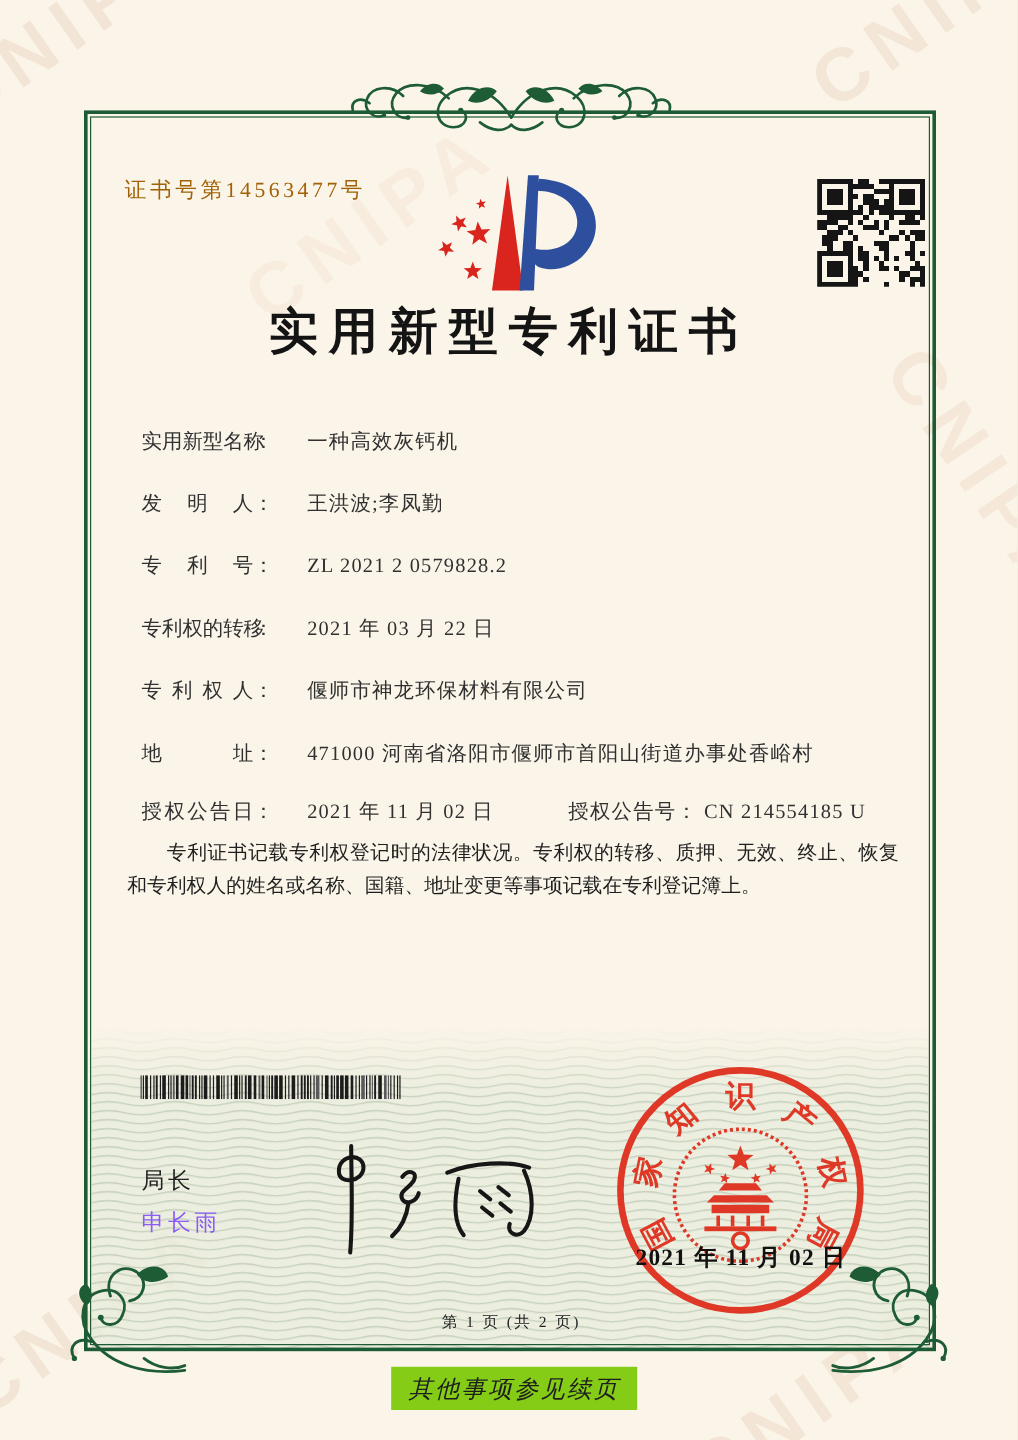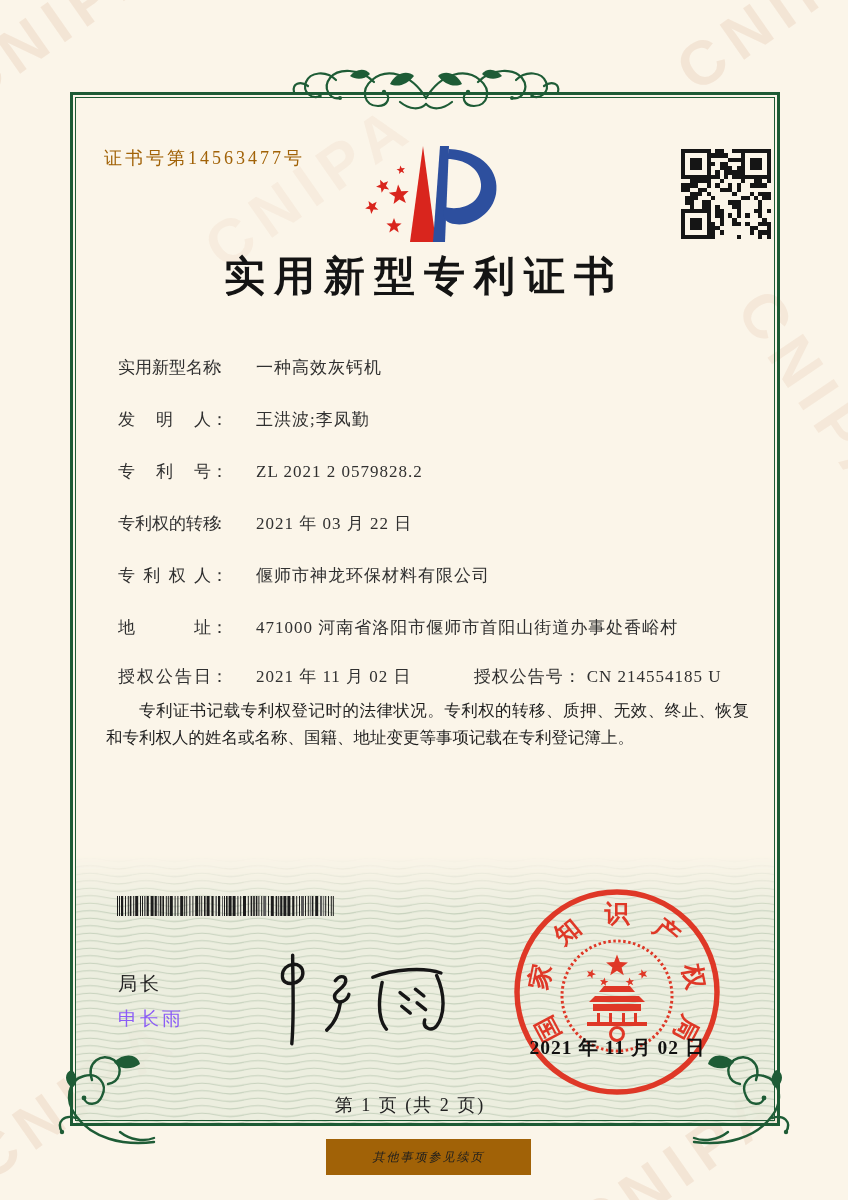--- a/index.html
+++ b/index.html
@@ -60,27 +60,27 @@
   #barcode{position:absolute;left:117px;top:896px;width:220px;height:20px;z-index:5;}
   #signer-title{position:absolute;left:118px;top:971px;font-size:19px;letter-spacing:3px;z-index:5;color:#222;}
   #signer-name{position:absolute;left:118px;top:1006px;font-size:19px;letter-spacing:3px;z-index:5;color:#8b5cf6;}
   #signature{position:absolute;left:246px;top:950px;width:222px;height:98px;z-index:5;}
   #seal{position:absolute;left:511px;top:886px;width:212px;height:212px;z-index:6;opacity:.95;}
   #seal-date{
     position:absolute;left:525px;top:1034px;width:185px;text-align:center;z-index:7;
     font-size:19.5px;letter-spacing:1px;color:#111;font-weight:600;
   }
   #page-info{
-    position:absolute;left:0;top:1093px;width:820px;text-align:center;z-index:5;
-    font-size:18px;letter-spacing:2px;color:#222;
+    position:absolute;left:16px;top:1093px;width:820px;text-align:center;z-index:5;
+    font-size:13px;letter-spacing:2px;color:#222;
   }
   #note-box{
     position:absolute;left:326px;top:1139px;width:205px;height:36px;z-index:7;
-    background:#a16207;display:flex;align-items:center;justify-content:center;
-    font-size:12px;letter-spacing:2px;color:#1e1e1e;font-style:italic;text-align:center;
+    background:#84cc16;display:flex;align-items:center;justify-content:center;
+    font-size:20px;letter-spacing:2px;color:#1e1e1e;font-style:italic;text-align:center;
   }
 </style>
 </head>
 <body>
 
 <div id="page">
 
   <span class="wm" style="left:-62px;top:-14px;transform:rotate(-35deg);">CNIPA</span>
   <span class="wm" style="left:662px;top:-28px;transform:rotate(-35deg);">CNIPA</span>
   <span class="wm" style="left:700px;top:360px;transform:rotate(56deg);opacity:.45;">CNIPA</span>

